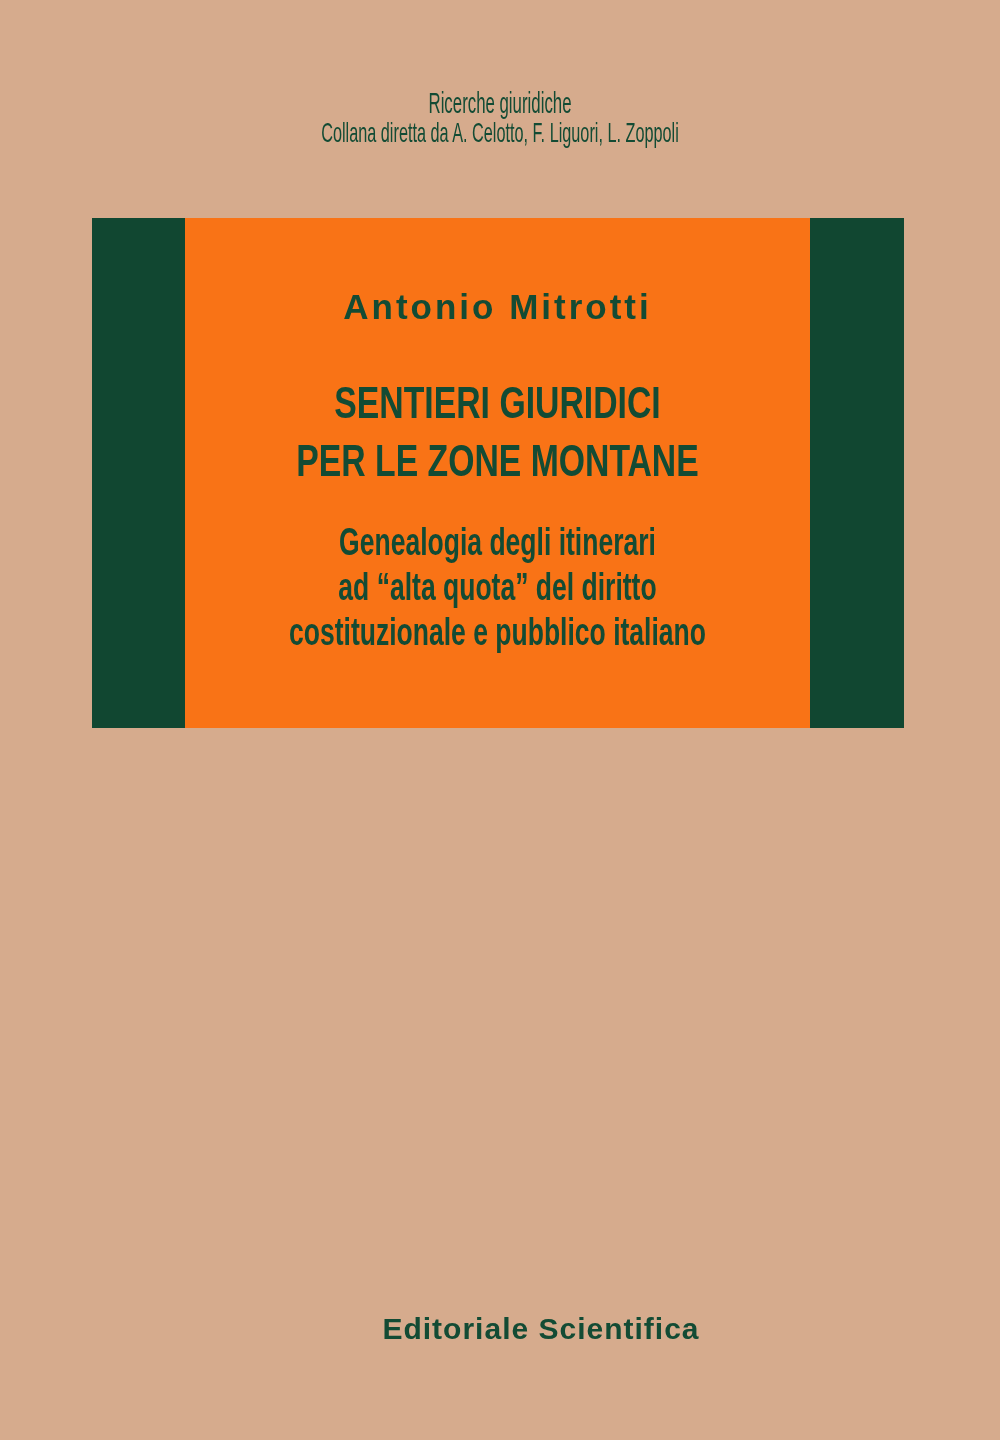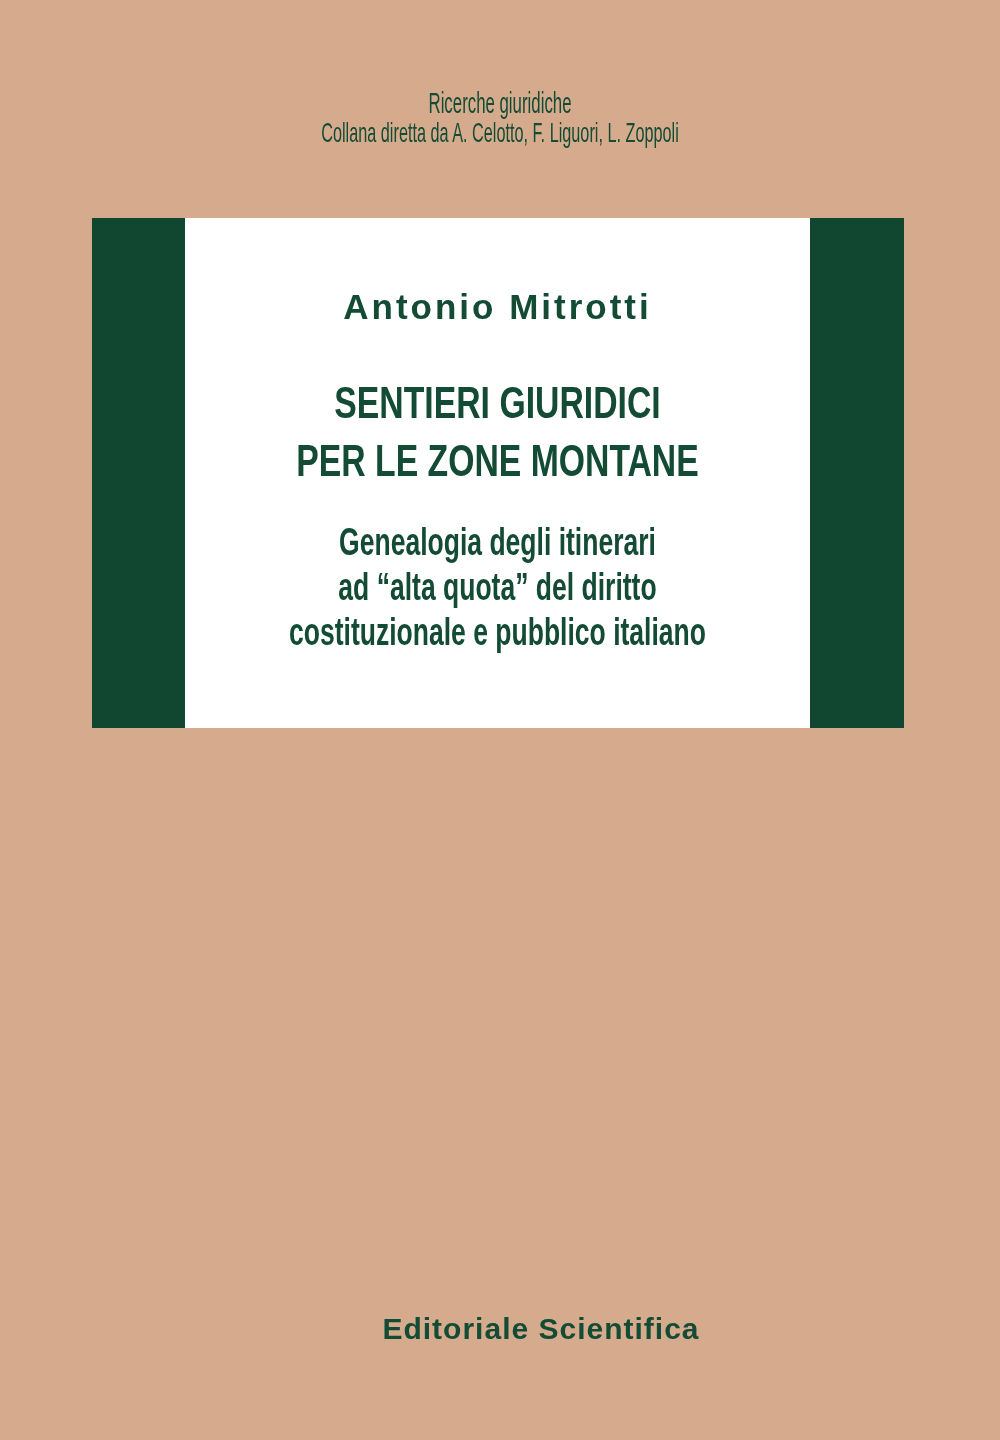--- a/index.html
+++ b/index.html
@@ -48,21 +48,21 @@
     display: flex;
   }
   .bar {
     background: #114731;
     height: 100%;
   }
   .bar-left  { width: 93px; }
   .bar-right { width: 94px; }
   .panel-white {
     flex: 1;
-    background: #ffffff;
+    background: #f97316;
     position: relative;
   }
 
   .author {
     position: absolute;
     top: 70px;
     left: 0;
     right: 0;
     text-align: center;
     font-size: 35px;

